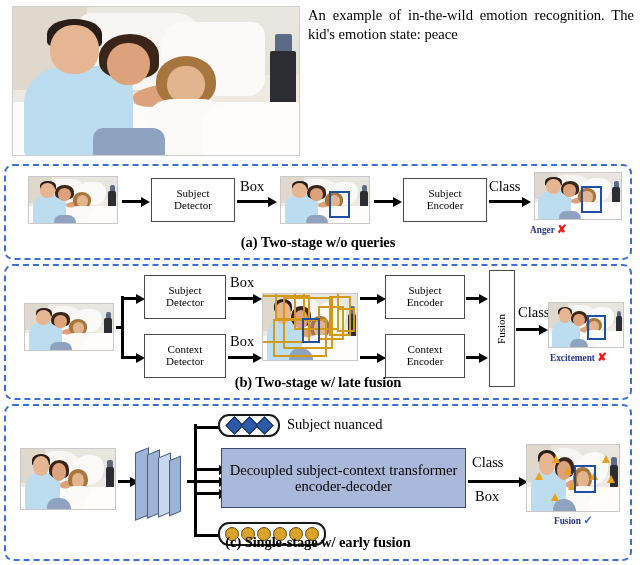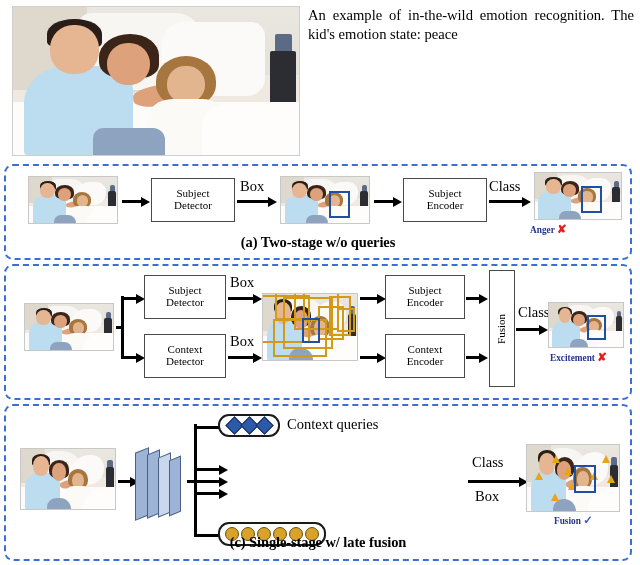--- a/index.html
+++ b/index.html
@@ -456,20 +456,21 @@
           <div class="jeans"></div>
           <div class="sheet"></div>
       </div>
       <div class="dbox subject" style="left:38px;top:12px;width:19px;height:25px;"></div>
     </div>
     <div class="pred" style="left:544px;top:84px;">
       <span>Excitement</span>
       <span class="mark-x">✘</span>
     </div>
 
+    <div class="panel-caption" style="top:108px;">(b) Two-stage w/ late fusion</div>
   </div>
 
   <div class="panel" id="panel-c">
 
     <div class="photo" style="left:14px;top:42px;width:96px;height:62px;">
       <div class="scene">
         <div class="wall"></div>
           <div class="headboard"></div>
           <div class="pillowA"></div>
         <div class="pillowB"></div>
@@ -521,22 +522,26 @@
     </div>
     <div class="arrow" style="left:188px;top:128px;width:34px;">
       <div class="shaft" style="width:26px;"></div>
     </div>
 
     <div class="pill" style="left:212px;top:8px;width:62px;height:23px;">
       <div class="dia"></div>
       <div class="dia"></div>
       <div class="dia"></div>
     </div>
-    <div class="qlabel" style="left:281px;top:10px;">Context queries</div>
-
+    <div class="qlabel" style="left:281px;top:10px;">Subject nuanced</div>
+
+    <div class="tbox" style="left:215px;top:42px;width:245px;height:60px;">
+      <span>Decoupled subject-context transformer</span>
+      <span>encoder-decoder</span>
+    </div>
 
     <div class="pill" style="left:212px;top:116px;width:108px;height:24px;">
       <div class="cir"></div>
       <div class="cir"></div>
       <div class="cir"></div>
       <div class="cir"></div>
       <div class="cir"></div>
       <div class="cir"></div>
     </div>
 
@@ -576,16 +581,16 @@
       <div class="tri" style="left:63px;top:27px;"></div>
       <div class="tri" style="left:75px;top:10px;"></div>
       <div class="tri" style="left:80px;top:30px;"></div>
       <div class="dbox subject" style="left:47px;top:20px;width:22px;height:28px;"></div>
     </div>
     <div class="pred" style="left:548px;top:107px;">
       <span>Fusion</span>
       <span class="mark-v">✓</span>
     </div>
 
-    <div class="panel-caption" style="top:128px;">(c) Single-stage w/ late fusion</div>
+    <div class="panel-caption" style="top:128px;">(c) Single-stage w/ early fusion</div>
   </div>
 
 </div>
 
 </body></html>

